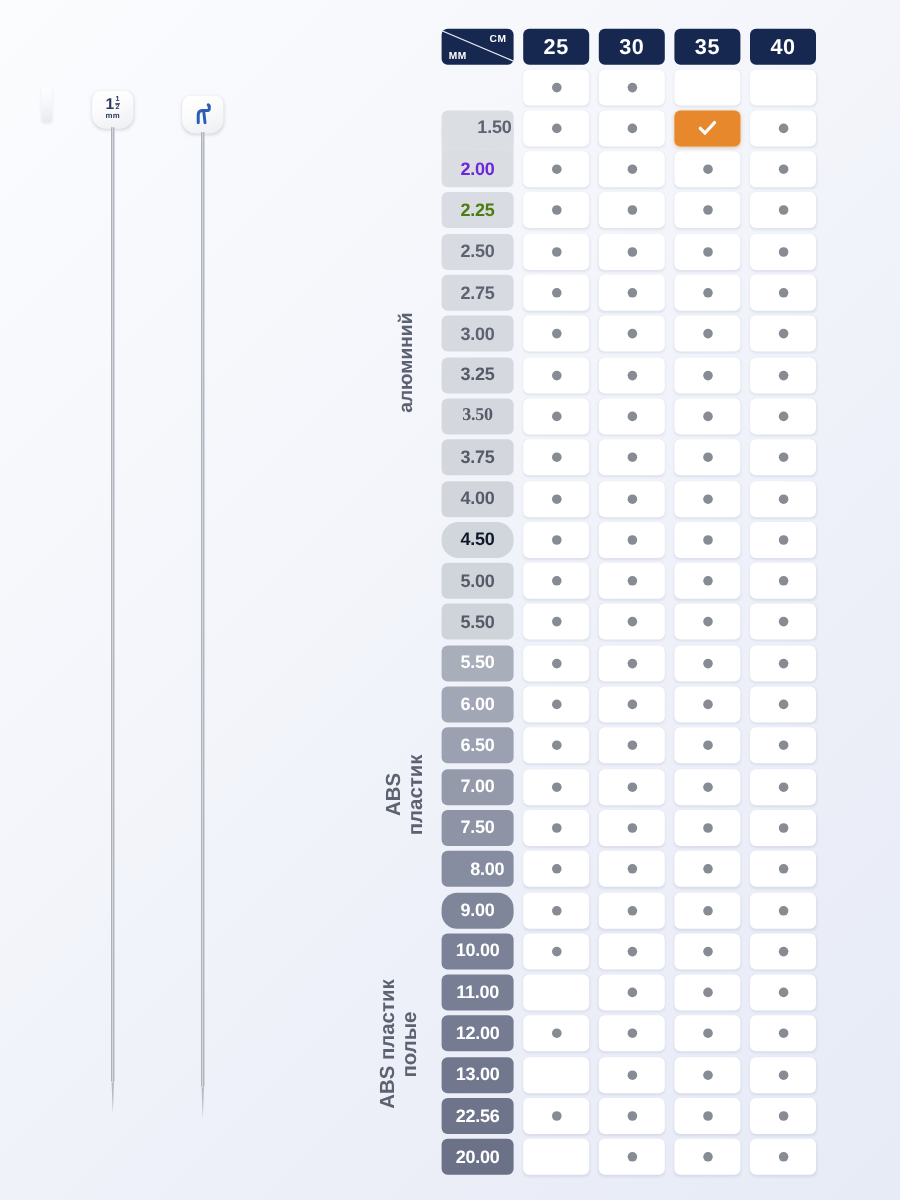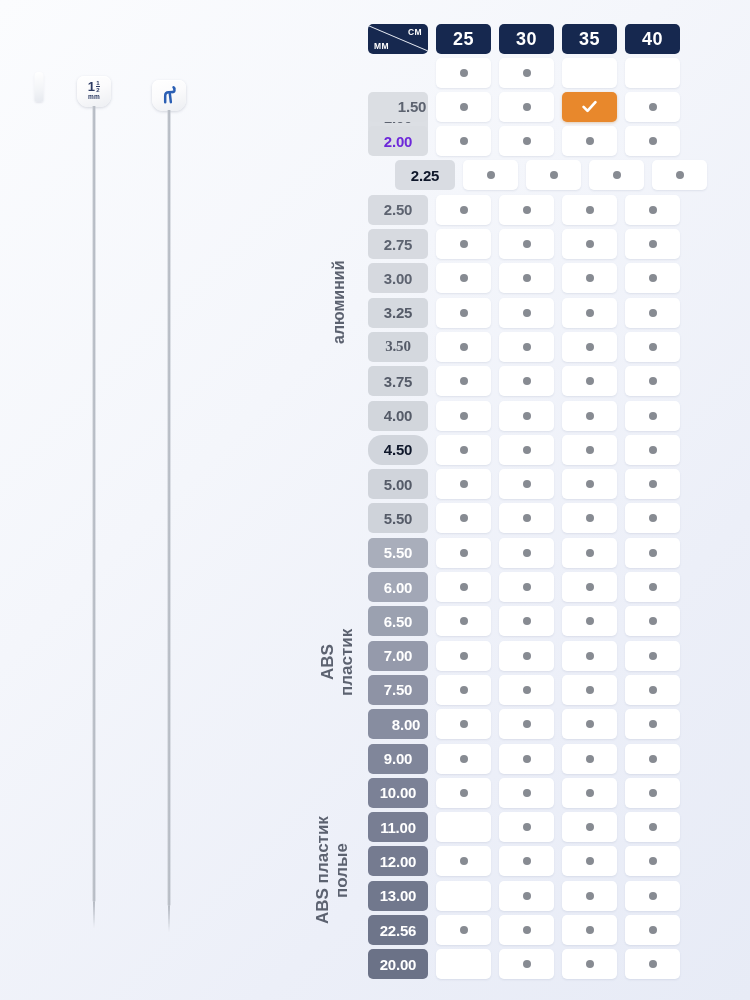--- a/index.html
+++ b/index.html
@@ -309,21 +309,21 @@
           <span class="dot"></span>
         </div>
         <div class="cell">
           <span class="dot"></span>
         </div>
         <div class="cell">
           <span class="dot"></span>
         </div>
       </div>
       <div class="table-row">
-        <div class="row-label" style="background: rgb(217, 220, 226); color: #0f172a; margin-left: 27px;">2.25</div>
+        <div class="row-label" style="background: rgb(217, 220, 226); color: #4d7c0f;">2.25</div>
         <div class="cell">
           <span class="dot"></span>
         </div>
         <div class="cell">
           <span class="dot"></span>
         </div>
         <div class="cell">
           <span class="dot"></span>
         </div>
         <div class="cell">
@@ -564,21 +564,21 @@
           <span class="dot"></span>
         </div>
         <div class="cell">
           <span class="dot"></span>
         </div>
         <div class="cell">
           <span class="dot"></span>
         </div>
       </div>
       <div class="table-row">
-        <div class="row-label" style="background: rgb(128, 134, 154); color: rgb(255, 255, 255);">9.00</div>
+        <div class="row-label" style="background: rgb(128, 134, 154); color: rgb(255, 255, 255); border-radius: 13px;">9.00</div>
         <div class="cell">
           <span class="dot"></span>
         </div>
         <div class="cell">
           <span class="dot"></span>
         </div>
         <div class="cell">
           <span class="dot"></span>
         </div>
         <div class="cell">

